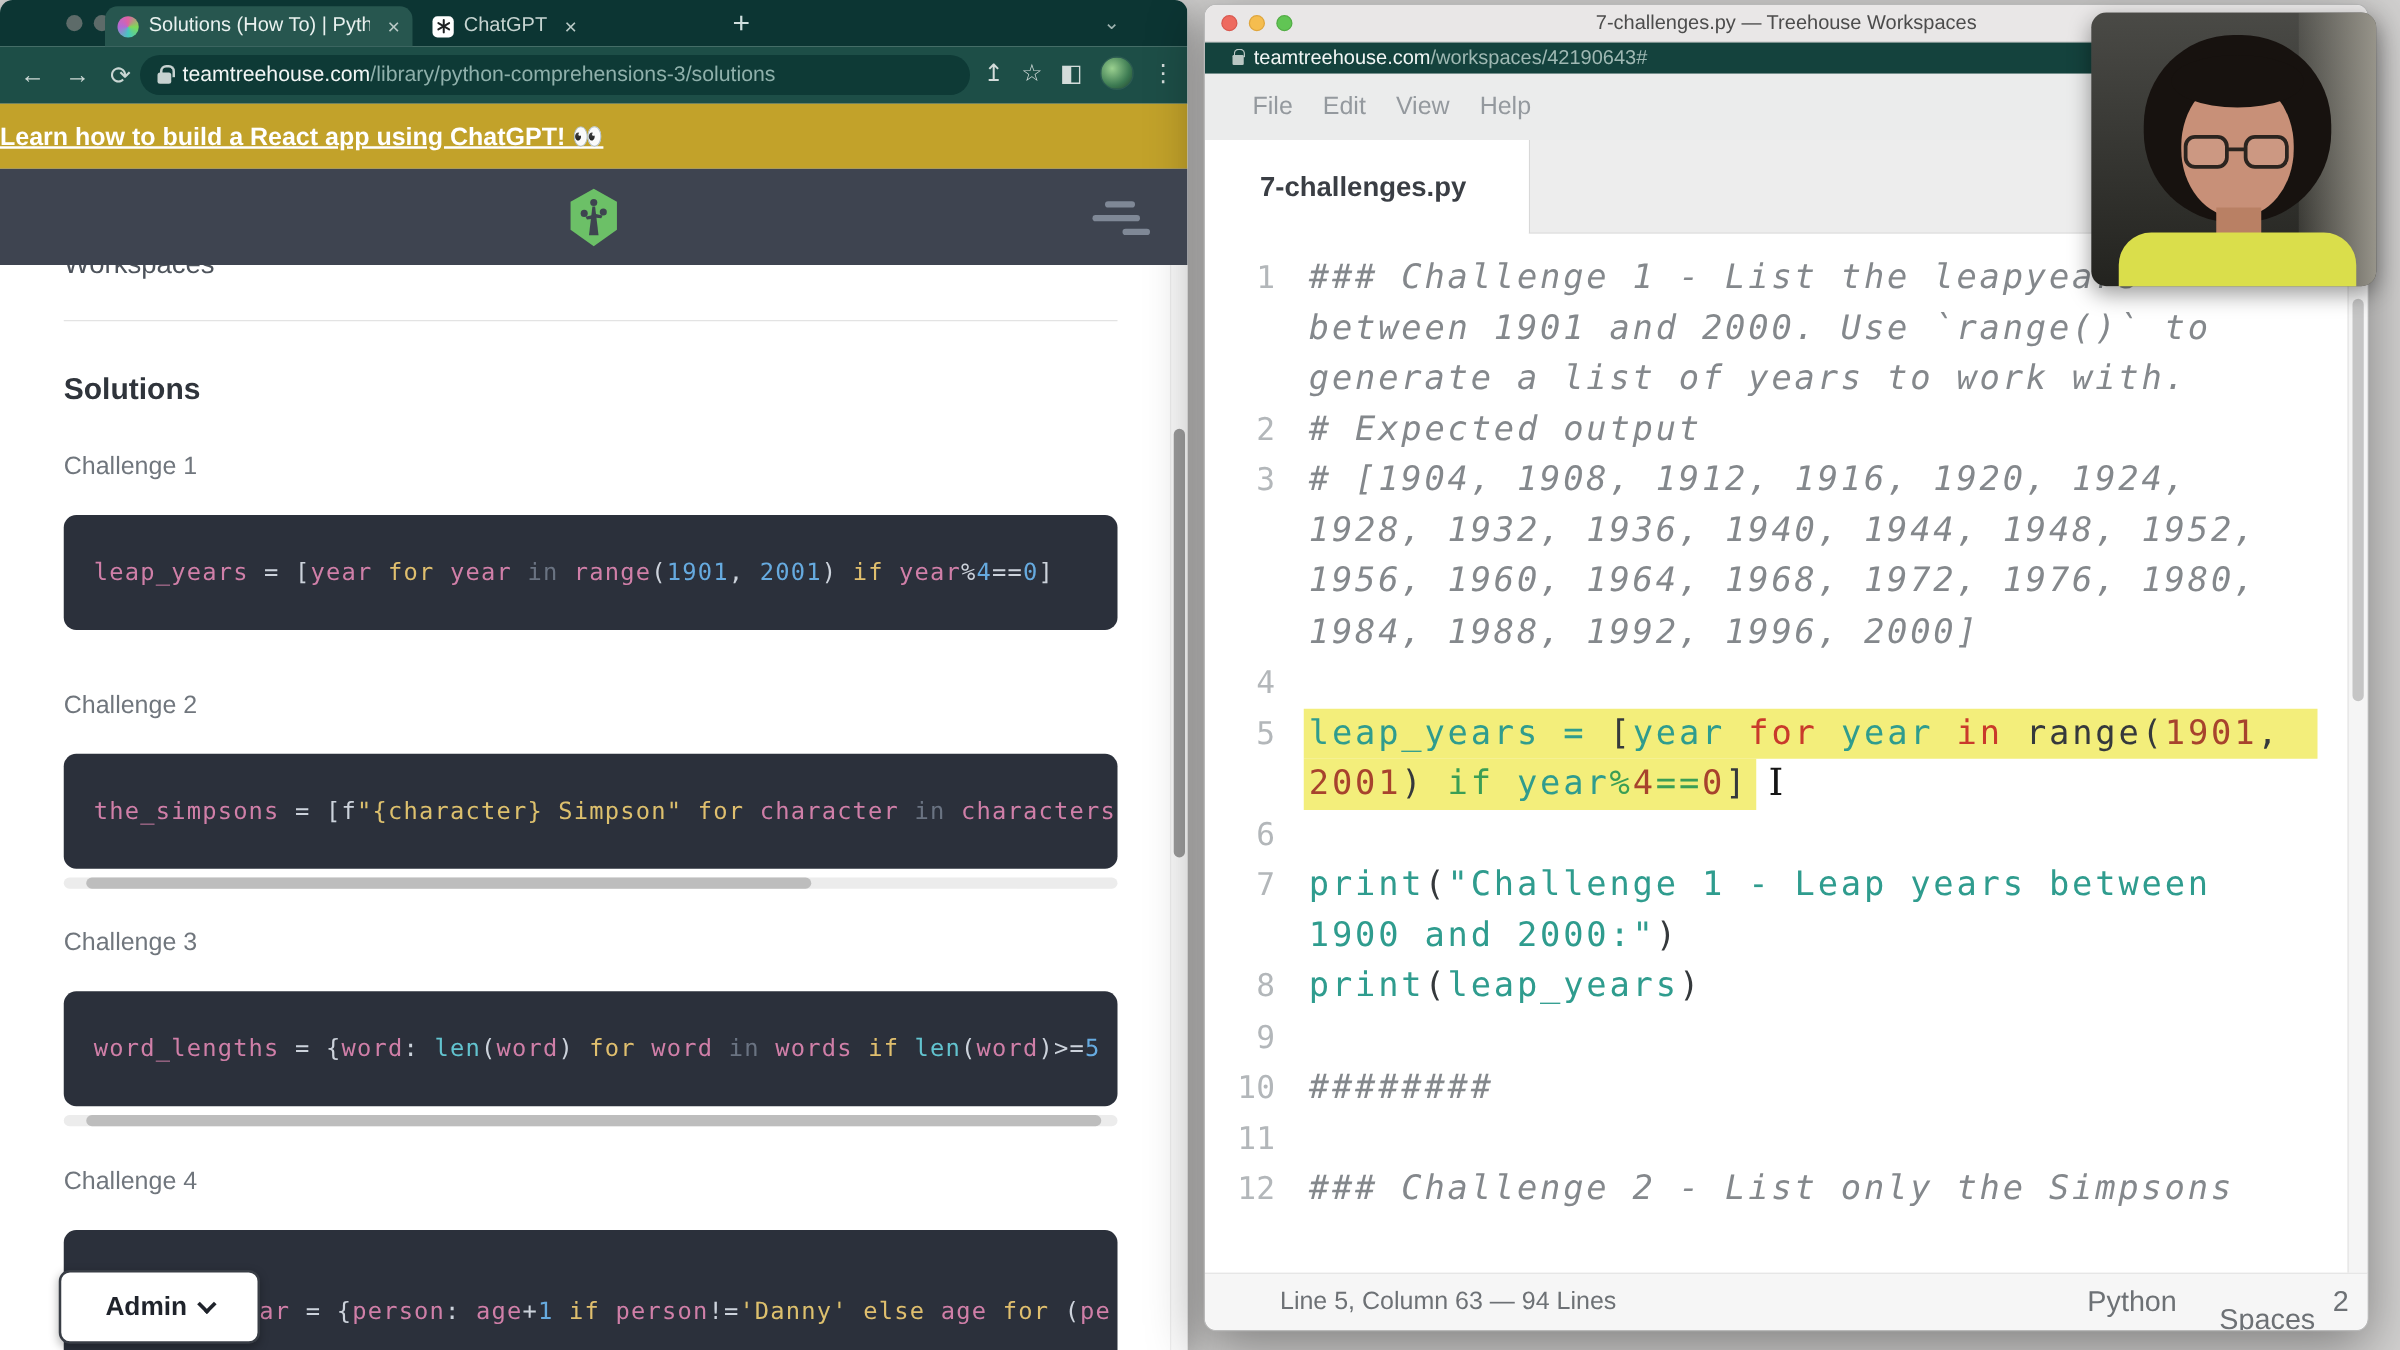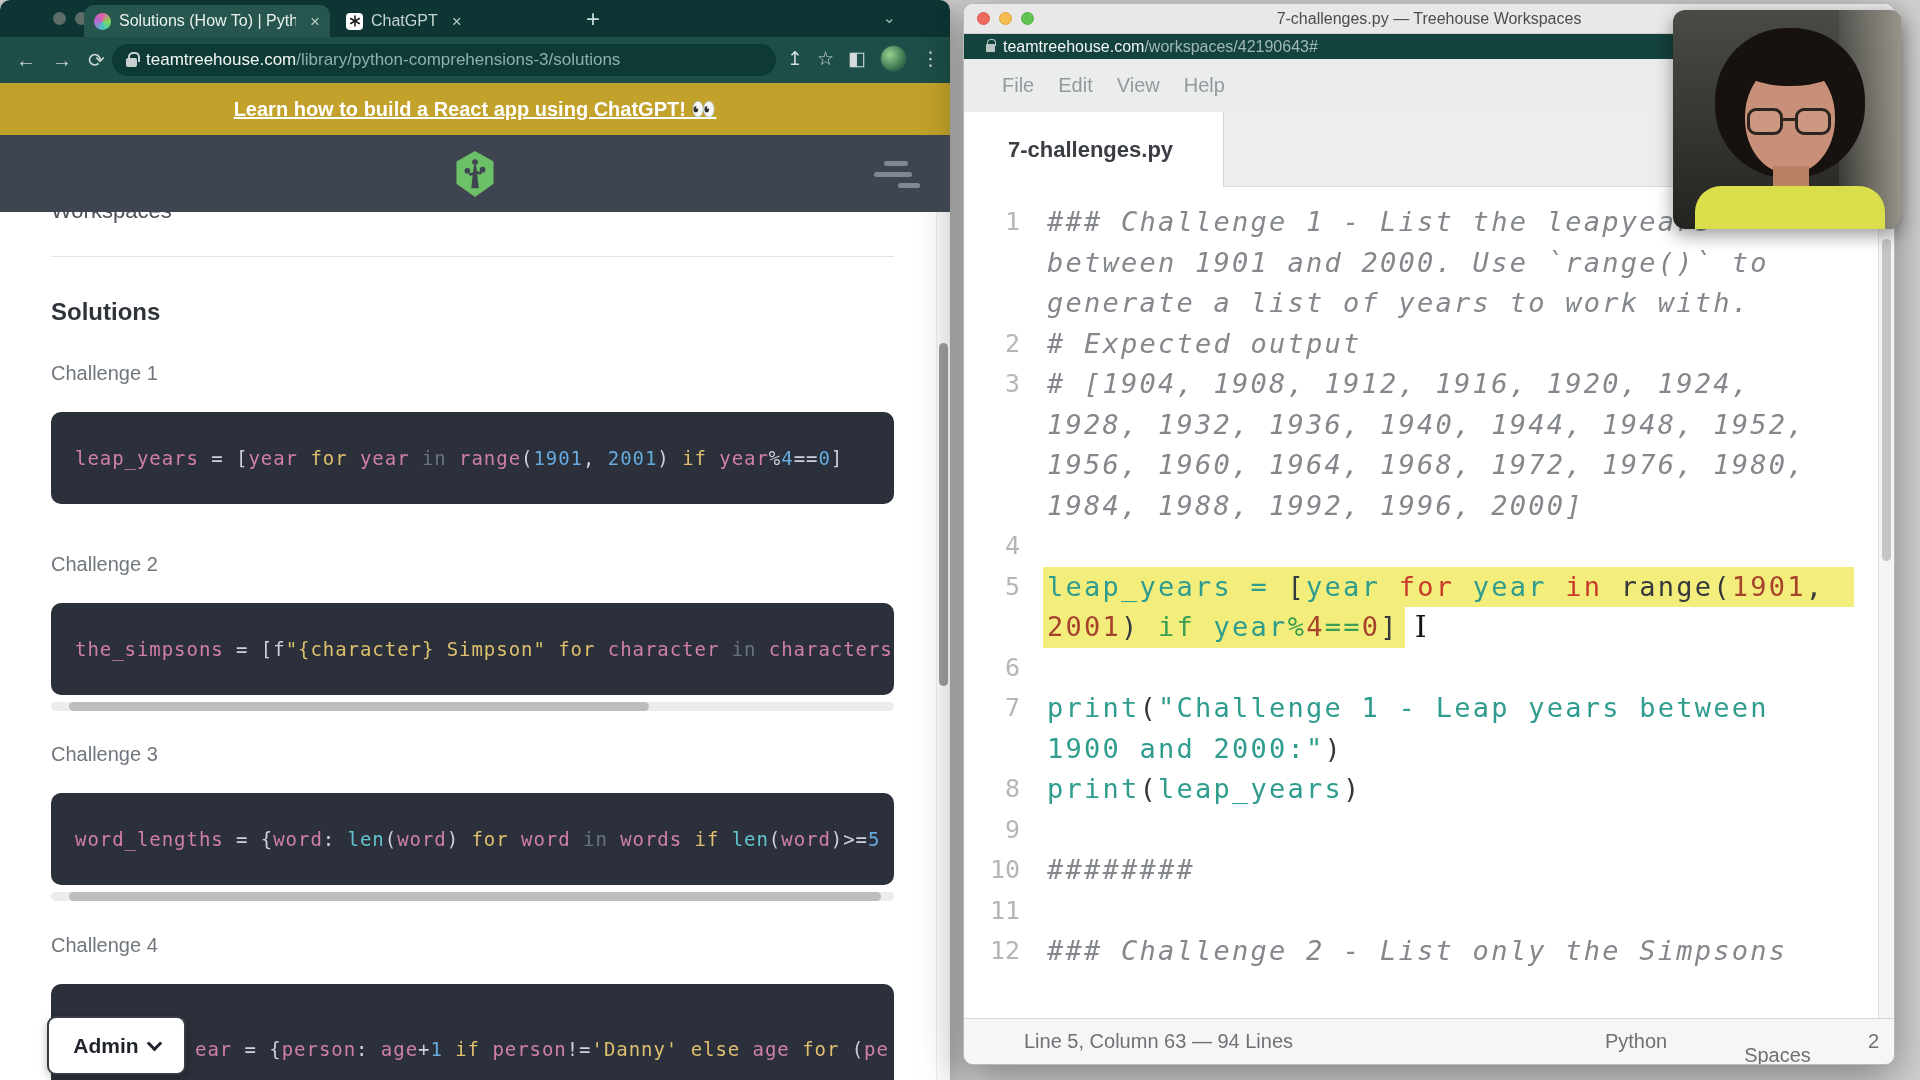--- a/index.html
+++ b/index.html
@@ -26,40 +26,40 @@
   .navbtn{color:#c9d6d3;font-size:20px;margin-left:16px;}
   #urlpill{position:absolute;left:112px;top:7px;width:664px;height:32px;border-radius:16px;background:#0e3a36;
     display:flex;align-items:center;padding:0 14px;}
   .lock{width:11px;height:9px;background:#c7d2d0;border-radius:2px;position:relative;margin-right:9px;margin-top:4px;}
   .lock:before{content:"";position:absolute;left:1.5px;top:-6px;width:8px;height:8px;border:2px solid #c7d2d0;border-bottom:none;border-radius:5px 5px 0 0;}
   .url-domain{color:#f2f6f5;font-size:17px;}
   .url-path{color:#8fady9;color:#8fb0ab;font-size:17px;}
   .tool-icons{position:absolute;right:10px;top:8px;display:flex;align-items:center;gap:14px;}
   .ticon{color:#d3dcda;font-size:19px;}
   .avatar{width:27px;height:27px;border-radius:50%;background:radial-gradient(circle at 35% 35%,#9ad08f,#3c7a52 60%,#20402c);border:1px solid #2c5b52;}
-  #banner{position:absolute;left:0;top:83px;right:0;height:52px;background:#c2a22a;display:flex;align-items:center;justify-content:center;}
+  #banner{position:absolute;left:0;top:83px;right:0;height:52px;background:#c2a22a;display:flex;align-items:center;}
   #banner a{color:#fff;font-size:20px;font-weight:600;text-decoration:underline;}
   #siteheader{position:absolute;left:0;top:135px;right:0;height:77px;background:#3e4450;z-index:3;display:flex;align-items:center;justify-content:center;}
   .burger{position:absolute;right:30px;top:26px;}
   .burger div{height:5px;border-radius:3px;background:#7f8896;margin-bottom:6px;}
   .b1{width:24px;margin-left:2px;}.b2{width:38px;margin-left:-8px;}.b3{width:22px;margin-left:16px;}
 
   #pagecontent{position:absolute;left:0;top:212px;right:0;bottom:0;background:#fff;overflow:hidden;}
   .breadcrumb{position:absolute;left:51px;top:-14px;font-size:22px;color:#4d535b;}
   .divider{position:absolute;left:51px;top:44px;width:843px;height:1px;background:#e3e3e3;}
   .page-title{position:absolute;left:51px;top:86px;font-size:24px;font-weight:700;color:#2f343b;}
   .sec-label{position:absolute;left:51px;font-size:20px;color:#70767d;}
   .code-block{position:absolute;left:51px;width:843px;height:92px;background:#2b303b;border-radius:10px;
     display:flex;align-items:center;padding-left:24px;overflow:hidden;}
   .code-line{font-family:"DejaVu Sans Mono",monospace;font-size:19px;letter-spacing:.95px;white-space:pre;}
   .d-id{color:#d07fa8}.d-kw{color:#e0bf6e}.d-in{color:#6a7382}.d-num{color:#66aadf}
   .d-fn{color:#62c3cf}.d-str{color:#ddc06d}.d-pun{color:#ccd2db}
   .hscroll{position:absolute;left:51px;width:843px;height:9px;border-radius:5px;background:#ececec;}
   .hthumb{position:absolute;top:0;height:9px;border-radius:5px;background:#bdbdbd;}
-  #admin-btn{position:absolute;left:47px;top:804px;width:139px;height:59px;background:#fff;border:2.5px solid #383d45;
+  #admin-btn{position:absolute;left:47px;top:804px;width:161px;height:59px;background:#fff;border:2.5px solid #383d45;
     border-radius:9px;display:flex;align-items:center;justify-content:center;gap:10px;z-index:5;box-shadow:0 3px 8px rgba(0,0,0,.28);}
   #admin-btn span{font-size:21px;font-weight:700;color:#1f232b;}
   .chev{width:11px;height:11px;border-right:3px solid #1f232b;border-bottom:3px solid #1f232b;transform:rotate(45deg);margin-top:-5px;}
   #page-scrollbar{position:absolute;right:0;top:0;bottom:0;width:14px;background:#fafafa;border-left:1px solid #ededed;}
   #page-thumb{position:absolute;left:2px;top:131px;width:9px;height:343px;border-radius:5px;background:#9b9b9b;}
 
   
   #right-window{position:absolute;left:963px;top:3px;width:932px;height:1062px;border-radius:10px;
     background:#fff;box-shadow:0 12px 44px rgba(0,0,0,.4);overflow:hidden;border:1px solid #b9b9b9;}
   #rw-titlebar{position:absolute;left:0;top:0;right:0;height:30px;background:#e9e7e7;border-bottom:1px solid #cfcfcf;padding-left:24px;}
@@ -87,21 +87,21 @@
   .ed-text{margin-left:27px;}
   .hl{background:#f3ee7b;margin-left:23px;padding-left:4px;}
   .e-cm{color:#84888c;font-style:italic}.e-id{color:#2f9c8e}.e-kw{color:#c93a2b}
   .e-num{color:#a7432d}.e-pun{color:#35393c}.e-grn{color:#3a9e55}
   .ibeam{font-family:"DejaVu Serif",serif;font-size:30px;color:#161616;margin-left:10px;font-style:normal;letter-spacing:0;}
   #ed-scrollbar{position:absolute;right:0;top:183px;width:16px;bottom:46px;background:#f5f5f5;border-left:1px solid #e3e3e3;}
   #ed-thumb{position:absolute;left:3px;top:52px;width:9px;height:322px;border-radius:5px;background:#c5c5c5;}
   #rw-statusbar{position:absolute;left:0;right:0;bottom:0;height:46px;background:#f6f6f6;border-top:1px solid #d8d8d8;
     display:flex;align-items:center;border-radius:0 0 10px 10px;}
   #status-left{margin-left:60px;font-size:20px;color:#6d7175;}
-  #status-right{margin-left:auto;margin-right:15px;font-size:20px;color:#6d7175;display:flex;align-items:center;gap:43px;}
+  #status-right{margin-left:auto;margin-right:15px;font-size:23px;color:#6d7175;display:flex;align-items:center;}
   #status-lang{margin-right:34px;}
   #status-spaces{margin-right:14px;margin-top:27px;}
 
   
   #webcam{position:absolute;left:1673px;top:10px;width:228px;height:219px;border-radius:12px;overflow:hidden;
     background:linear-gradient(#4a4a46,#23231f);box-shadow:0 6px 18px rgba(0,0,0,.4);z-index:20;}
   .wc-light{position:absolute;right:0;top:0;width:62px;height:219px;background:linear-gradient(90deg,rgba(150,148,138,.15),#97948a);}
   .wc-hair{position:absolute;left:42px;top:18px;width:150px;height:150px;border-radius:48%;background:#17120f;}
   .wc-face{position:absolute;left:72px;top:52px;width:90px;height:112px;border-radius:46px/56px;background:#c89078;}
   .wc-bangs{position:absolute;left:64px;top:34px;width:106px;height:42px;border-radius:50%;background:#17120f;}

